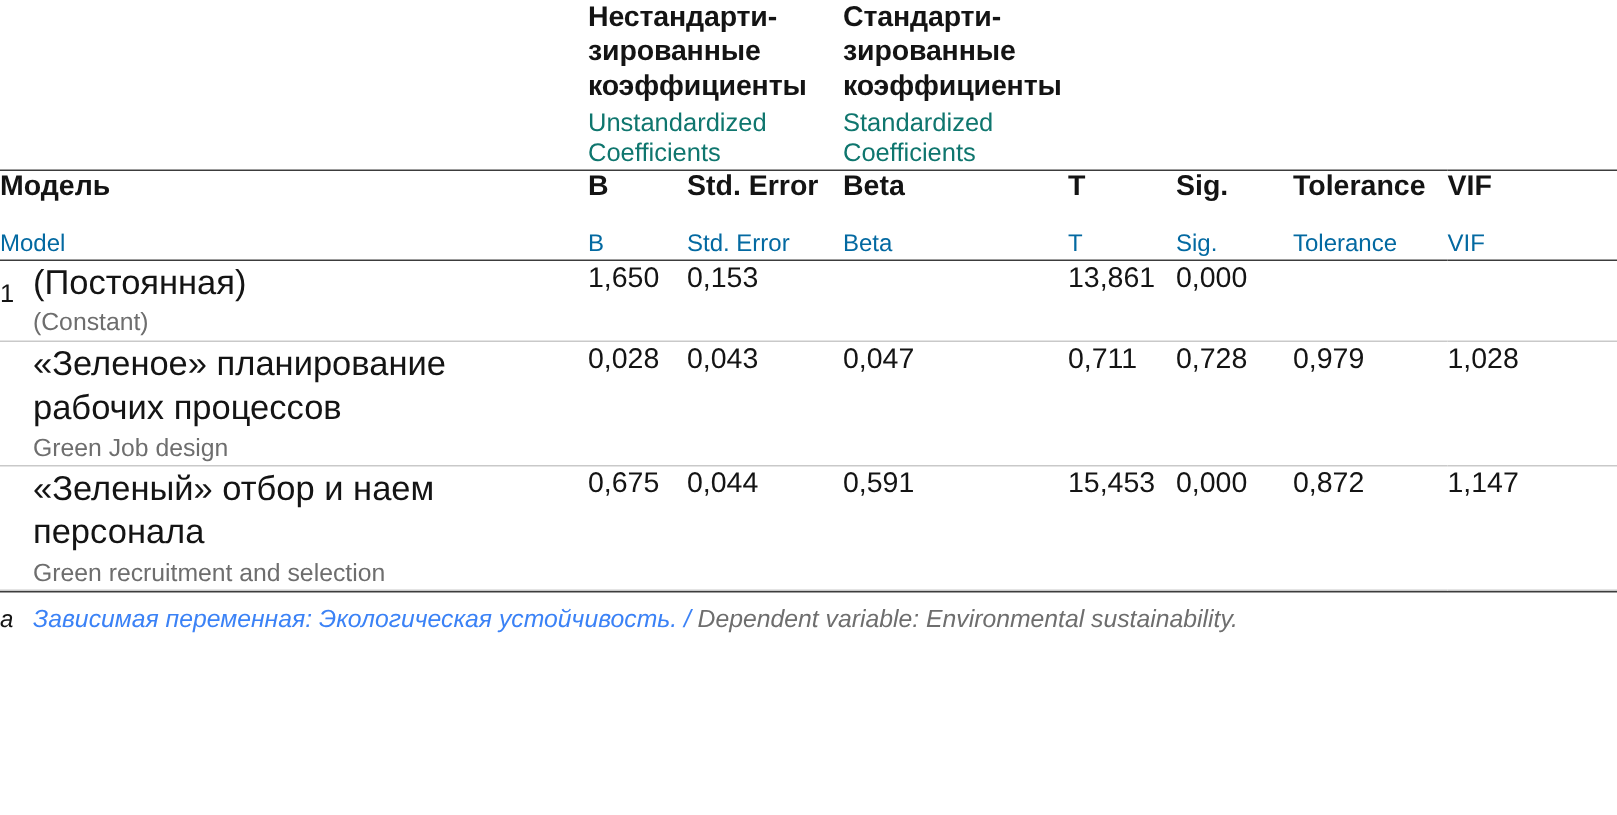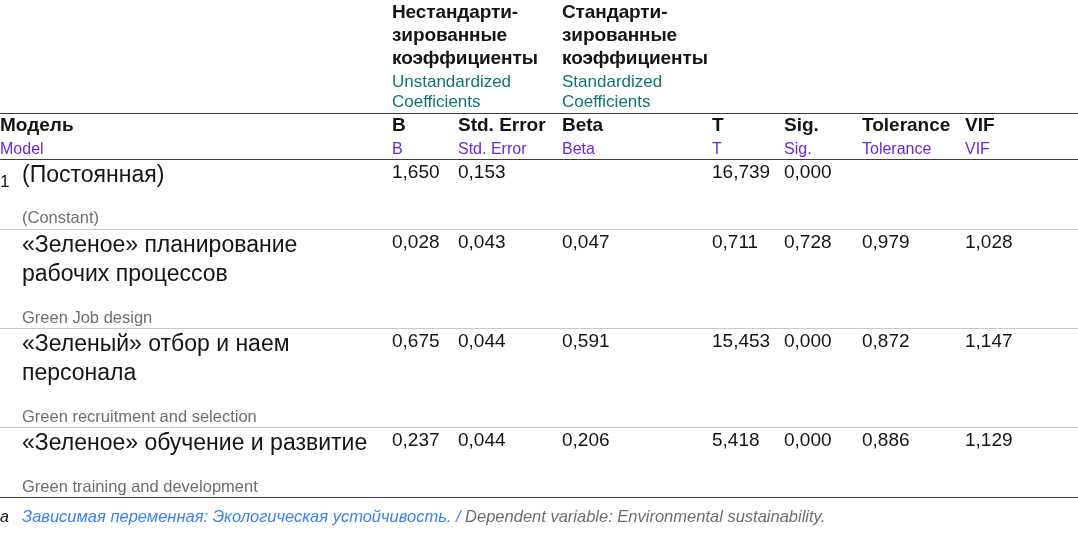--- a/index.html
+++ b/index.html
@@ -87,23 +87,23 @@
     padding-bottom: 12px;
   }
   .ch-ru {
     font-size: 19px;
     font-weight: bold;
     color: #141414;
     line-height: 1.2;
   }
   .ch-en {
     font-size: 16px;
-    color: #6d28d9;
+    color: #0369a1;
     line-height: 1.25;
-    margin-top: 2px;
+    margin-top: 16px;
   }
   .datarow td {
     padding-top: 9px;
     padding-bottom: 11px;
     font-size: 19px;
     color: #141414;
     line-height: 1.28;
   }
   .datarow td.numcol {
     font-size: 17px;
@@ -113,21 +113,21 @@
   .lbl-ru {
     font-size: 23px;
     color: #141414;
     line-height: 1.28;
     padding-right: 14px;
   }
   .lbl-en {
     font-size: 16.5px;
     color: #6e6e6e;
     line-height: 1.3;
-    margin-top: 18px;
+    margin-top: 2px;
     padding-right: 14px;
   }
   .val {
     font-size: 19px;
     color: #141414;
   }
   .footnote-wrap {
     border-top: 1.5px solid #3c3c3c;
     padding-top: 9px;
     margin-top: 0;
@@ -242,21 +242,21 @@
 
       <tr class="datarow">
         <td class="numcol">1</td>
         <td>
           <div class="lbl-ru">(Постоянная)</div>
           <div class="lbl-en">(Constant)</div>
         </td>
         <td class="val">1,650</td>
         <td class="val">0,153</td>
         <td class="val"></td>
-        <td class="val">16,739</td>
+        <td class="val">13,861</td>
         <td class="val">0,000</td>
         <td class="val"></td>
         <td class="val"></td>
       </tr>
 
       <tr class="rule-thin">
         <td colspan="9"></td>
       </tr>
 
       <tr class="datarow">
@@ -290,34 +290,20 @@
         <td class="val">15,453</td>
         <td class="val">0,000</td>
         <td class="val">0,872</td>
         <td class="val">1,147</td>
       </tr>
 
       <tr class="rule-thin">
         <td colspan="9"></td>
       </tr>
 
-      <tr class="datarow">
-        <td class="numcol"></td>
-        <td>
-          <div class="lbl-ru">«Зеленое» обучение и развитие</div>
-          <div class="lbl-en">Green training and development</div>
-        </td>
-        <td class="val">0,237</td>
-        <td class="val">0,044</td>
-        <td class="val">0,206</td>
-        <td class="val">5,418</td>
-        <td class="val">0,000</td>
-        <td class="val">0,886</td>
-        <td class="val">1,129</td>
-      </tr>
     </tbody>
   </table>
 
   <div class="footnote-wrap">
     <span class="fn-marker">a</span>
     <span>
       <span class="fn-ru">Зависимая переменная: Экологическая устойчивость. /</span>
       <span class="fn-en">Dependent variable: Environmental sustainability.</span>
     </span>
   </div>

